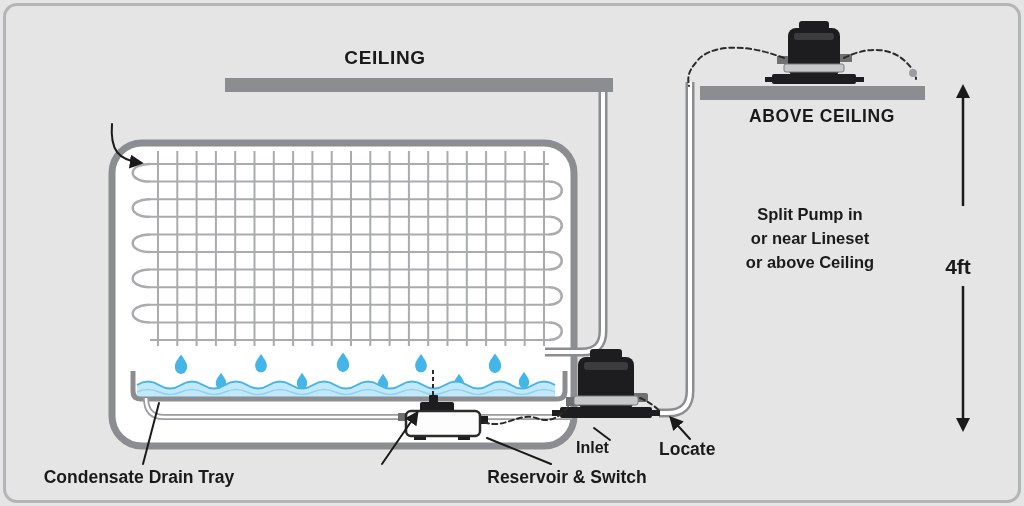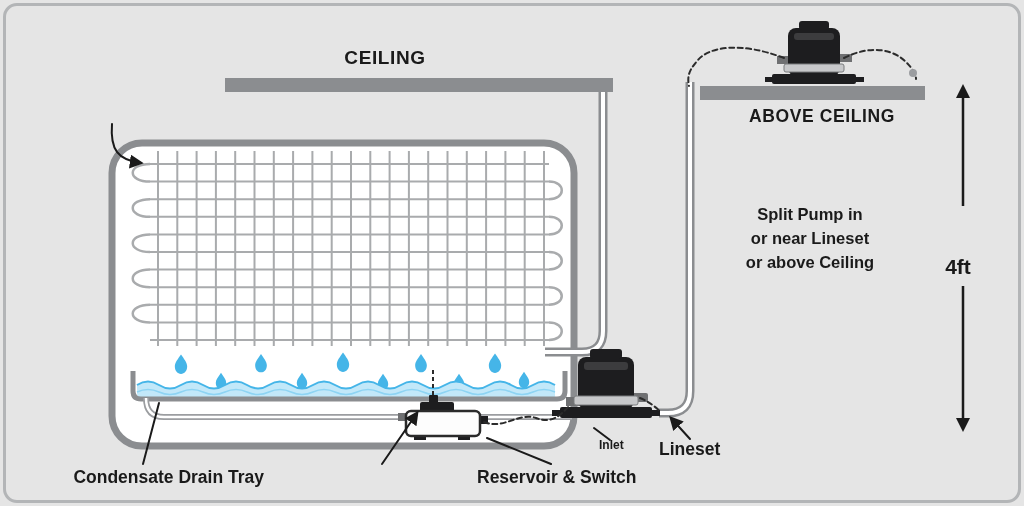--- a/index.html
+++ b/index.html
@@ -15,24 +15,24 @@
   .lbl{
     position:absolute;font-weight:700;color:#1a1a1a;text-align:center;
     white-space:pre-line;line-height:1.3;
   }
   .lbl-ceiling{left:300px;top:46px;width:170px;font-size:19px;letter-spacing:.6px;}
   .lbl-evap{left:28px;top:68px;width:188px;font-size:17.5px;}
   .lbl-above{left:722px;top:105px;width:200px;font-size:17.5px;letter-spacing:.6px;}
   .lbl-locate{left:712px;top:203px;width:196px;font-size:16.5px;line-height:1.45;}
   .lbl-max{left:902px;top:212px;width:112px;font-size:15px;line-height:1.35;}
   .lbl-maxval{left:902px;top:253px;width:112px;font-size:21px;}
-  .lbl-tray{left:14px;top:466px;width:250px;font-size:17.5px;text-align:right;}
+  .lbl-tray{left:14px;top:466px;width:250px;font-size:17.5px;text-align:center;}
   .lbl-breather{left:292px;top:466px;width:160px;font-size:17.5px;text-align:left;}
-  .lbl-reservoir{left:477px;top:466px;width:180px;font-size:17.5px;text-align:left;}
-  .lbl-inlet{left:599px;top:438px;width:60px;font-size:12px;text-align:left;}
+  .lbl-reservoir{left:477px;top:466px;width:180px;font-size:17.5px;text-align:center;}
+  .lbl-inlet{left:576px;top:438px;width:60px;font-size:16px;text-align:left;}
   .lbl-outlet{left:659px;top:438px;width:80px;font-size:17.5px;text-align:left;}
 </style>
 </head>
 <body>
 
 <div class="stage">
 
   <svg class="canvas" width="1024" height="506" viewBox="0 0 1024 506">
     <defs>
       <marker id="arrow" viewBox="0 0 10 10" refX="8" refY="5" markerWidth="7" markerHeight="7" orient="auto-start-reverse">
@@ -150,16 +150,16 @@
 
   <div class="lbl lbl-ceiling">CEILING</div>
   <div class="lbl lbl-above">ABOVE CEILING</div>
   <div class="lbl lbl-locate">Split Pump in
 or near Lineset
 or above Ceiling</div>
   <div class="lbl lbl-maxval">4ft</div>
   <div class="lbl lbl-tray">Condensate Drain Tray</div>
   <div class="lbl lbl-reservoir">Reservoir &amp; Switch</div>
   <div class="lbl lbl-inlet">Inlet</div>
-  <div class="lbl lbl-outlet">Lineset</div>
+  <div class="lbl lbl-outlet">Locate</div>
 
   <div class="frame"></div>
 </div>
 
 </body></html>

